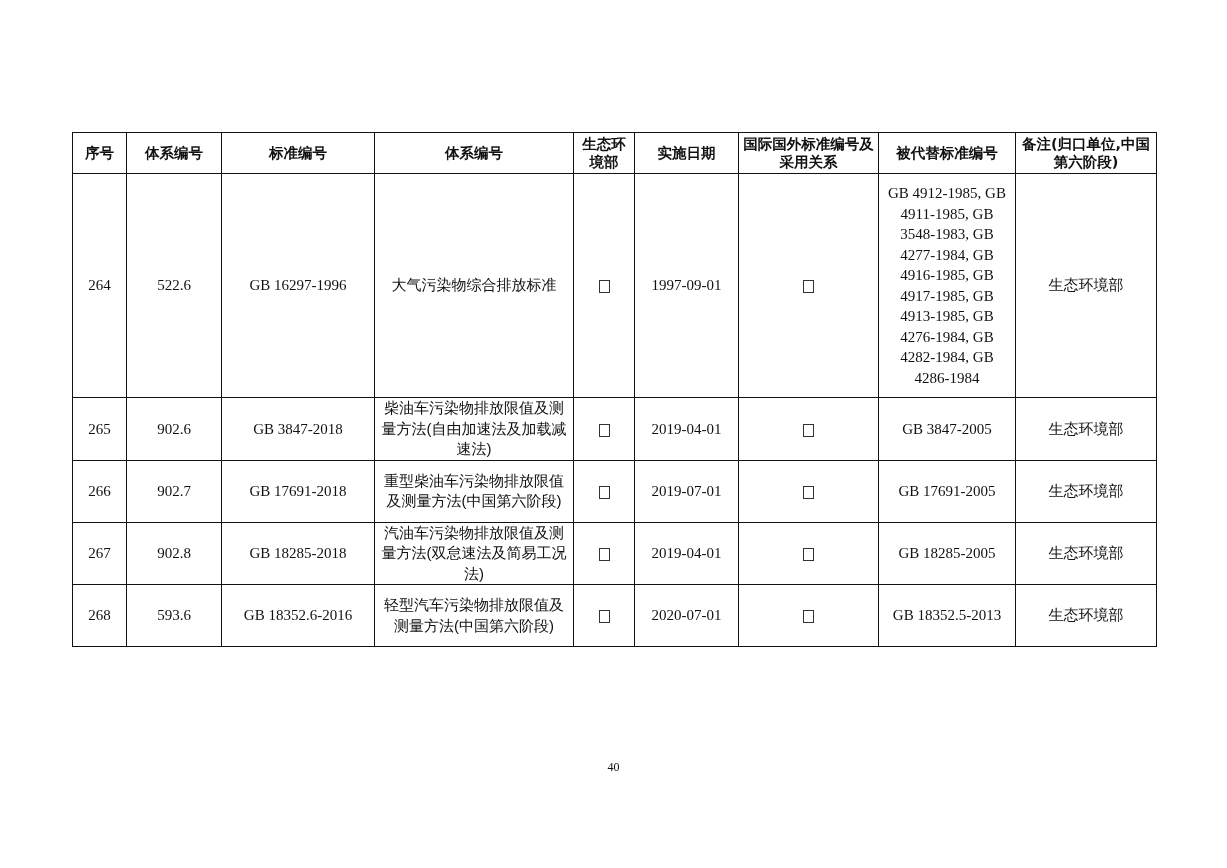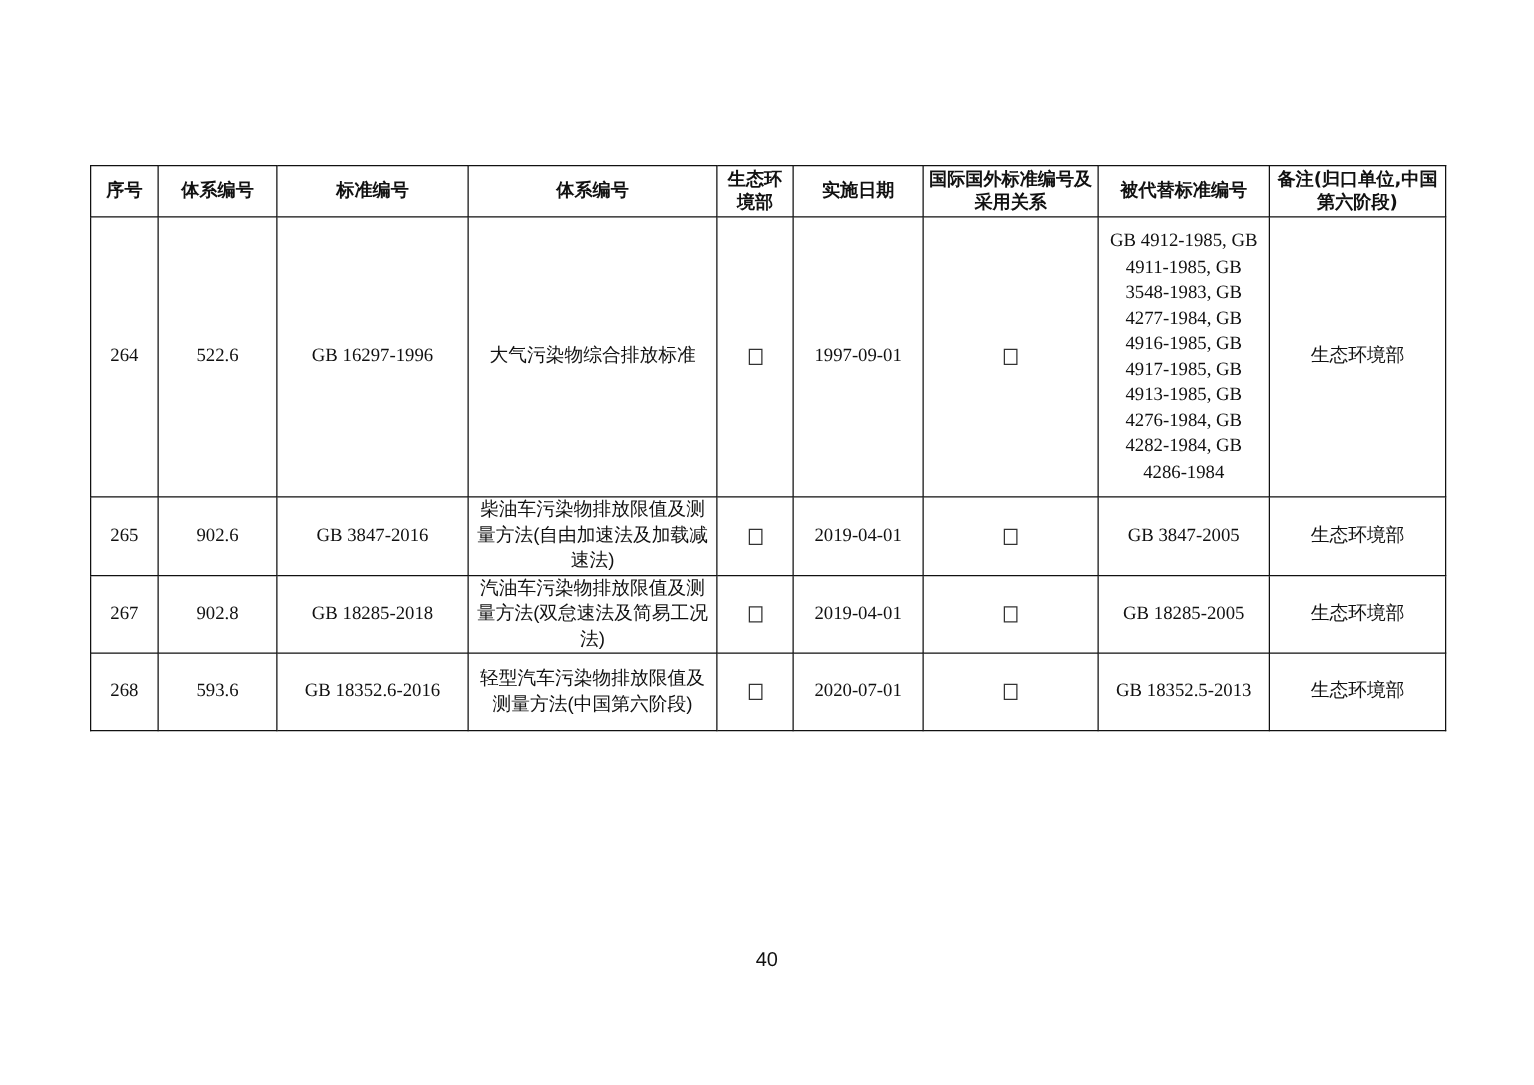--- a/index.html
+++ b/index.html
@@ -10,21 +10,21 @@
   table.std td, table.std th { border: 1.5px solid #111; padding: 0 3px; vertical-align: middle;
               font-size: 15px; line-height: 20.5px; text-align: center; font-weight: normal; }
   table.std th { font-family: "DejaVu Sans", "Liberation Sans", sans-serif; font-weight: bold;
               font-size: 14.5px; line-height: 18px; height: 40px; }
   td.name { text-align: left; font-family: Liberation Sans, sans-serif;
             font-size: 15px; line-height: 20.5px; padding-left: 8px; }
   td.unit { font-family: Liberation Sans, sans-serif; font-size: 15px; }
   td.replaced-long { text-align: left; padding-left: 8px; line-height: 20.5px; }
   .box { display: inline-block; width: 9px; height: 11px; border: 1px solid #333; vertical-align: middle; }
   .page-num { position: absolute; left: 0; width: 1227px; top: 760px; text-align: center;
-              font-family: Liberation Sans, sans-serif; font-size: 16px; }
+              font-family: Liberation Serif, serif; font-size: 12px; }
 </style>
 </head>
 <body>
 
 <table class="std">
   <colgroup>
     <col style="width:54px">
       <col style="width:95px">
       <col style="width:153px">
       <col style="width:199px">
@@ -55,26 +55,37 @@
       <td class="name">大气污染物综合排放标准</td>
       <td><span class="box"></span></td>
       <td>1997-09-01</td>
       <td><span class="box"></span></td>
       <td class="replaced-long">GB 4912-1985, GB 4911-1985, GB 3548-1983, GB 4277-1984, GB 4916-1985, GB 4917-1985, GB 4913-1985, GB 4276-1984, GB 4282-1984, GB 4286-1984</td>
       <td class="unit">生态环境部</td>
     </tr>
     <tr style="height:62px">
       <td>265</td>
       <td>902.6</td>
-      <td>GB 3847-2016</td>
+      <td>GB 3847-2018</td>
       <td class="name">柴油车污染物排放限值及测量方法(自由加速法及加载减速法)</td>
       <td><span class="box"></span></td>
       <td>2019-04-01</td>
       <td><span class="box"></span></td>
       <td>GB 3847-2005</td>
+      <td class="unit">生态环境部</td>
+    </tr>
+    <tr style="height:62px">
+      <td>266</td>
+      <td>902.7</td>
+      <td>GB 17691-2018</td>
+      <td class="name">重型柴油车污染物排放限值及测量方法(中国第六阶段)</td>
+      <td><span class="box"></span></td>
+      <td>2019-07-01</td>
+      <td><span class="box"></span></td>
+      <td>GB 17691-2005</td>
       <td class="unit">生态环境部</td>
     </tr>
     <tr style="height:62px">
       <td>267</td>
       <td>902.8</td>
       <td>GB 18285-2018</td>
       <td class="name">汽油车污染物排放限值及测量方法(双怠速法及简易工况法)</td>
       <td><span class="box"></span></td>
       <td>2019-04-01</td>
       <td><span class="box"></span></td>

